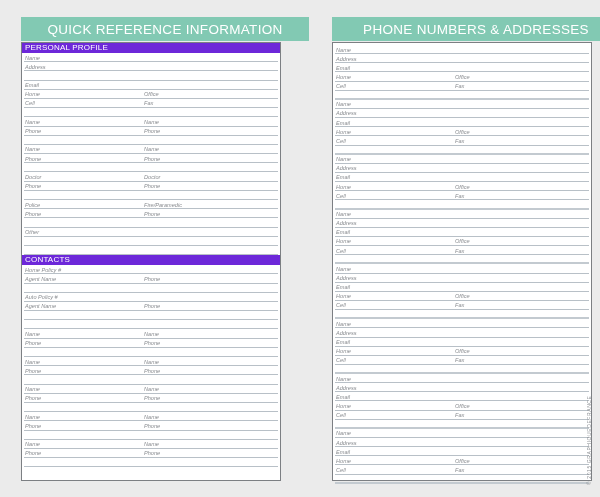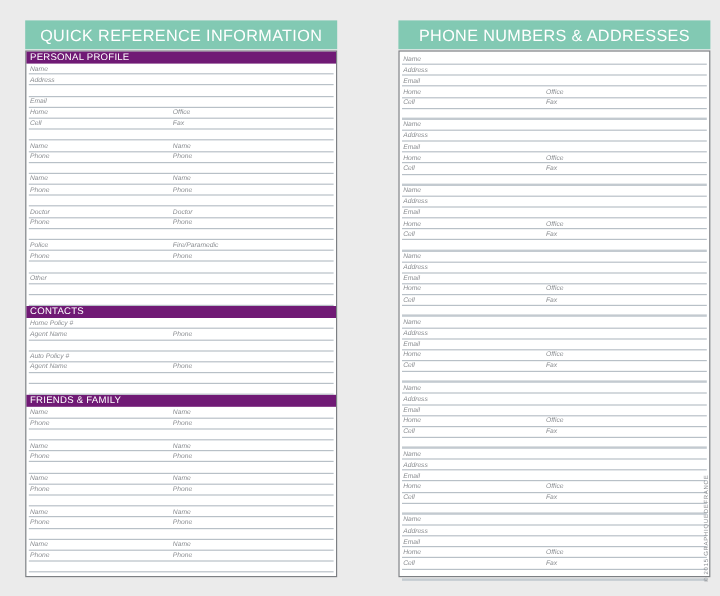--- a/index.html
+++ b/index.html
@@ -1,22 +1,22 @@
 <!DOCTYPE html>
 <html><head>
 <meta charset="utf-8">
 <style>
   html,body{margin:0;padding:0;}
   body{width:600px;height:497px;background:#ebebeb;position:relative;overflow:hidden;font-family:"Liberation Sans",sans-serif;}
-  .panel{position:absolute;top:17px;width:260px;}
+  .panel{position:absolute;top:17px;width:288px;}
   #left{left:21px;}
   #right{left:332px;}
   .title{height:24px;background:#82c9b3;color:#fff;font-size:13.5px;text-align:center;line-height:25px;letter-spacing:0.3px;font-weight:normal;}
   .body{position:absolute;top:25px;left:0;width:260px;height:439px;background:#fff;border:1px solid #7c7f83;box-sizing:border-box;}
-  .section-head{height:10px;background:#701a75;color:#fff;font-size:8px;line-height:10.5px;padding-left:3px;letter-spacing:0.2px;}
+  .section-head{height:10px;background:#6d28d9;color:#fff;font-size:8px;line-height:10.5px;padding-left:3px;letter-spacing:0.2px;}
   .row{height:9.2px;border-bottom:1px solid #b8c0c7;box-sizing:border-box;position:relative;margin:0 2px;}
   .lbl{position:absolute;top:0.5px;font-size:5.6px;font-style:italic;color:#8a8d91;line-height:8px;}
   .lbl.l{left:1px;}
   .lbl.r{left:120px;}
   #right .row{height:9.15px;}
   #right .lbl.r{left:120px;}
   .copy{position:absolute;left:586px;top:485px;transform-origin:0 0;transform:rotate(-90deg);font-size:5px;color:#8a8d91;letter-spacing:0.6px;white-space:nowrap;}
 </style>
 </head>
 <body>
@@ -102,21 +102,20 @@
         <div class="row">
           <span class="lbl l">Auto Policy #</span>
         </div>
         <div class="row">
           <span class="lbl l">Agent Name</span>
           <span class="lbl r">Phone</span>
         </div>
         <div class="row"></div>
         <div class="row"></div>
       </div>
-    <div class="section-head">FRIENDS &amp; FAMILY</div>
     <div>
         <div class="row">
           <span class="lbl l">Name</span>
           <span class="lbl r">Name</span>
         </div>
         <div class="row">
           <span class="lbl l">Phone</span>
           <span class="lbl r">Phone</span>
         </div>
         <div class="row"></div>

